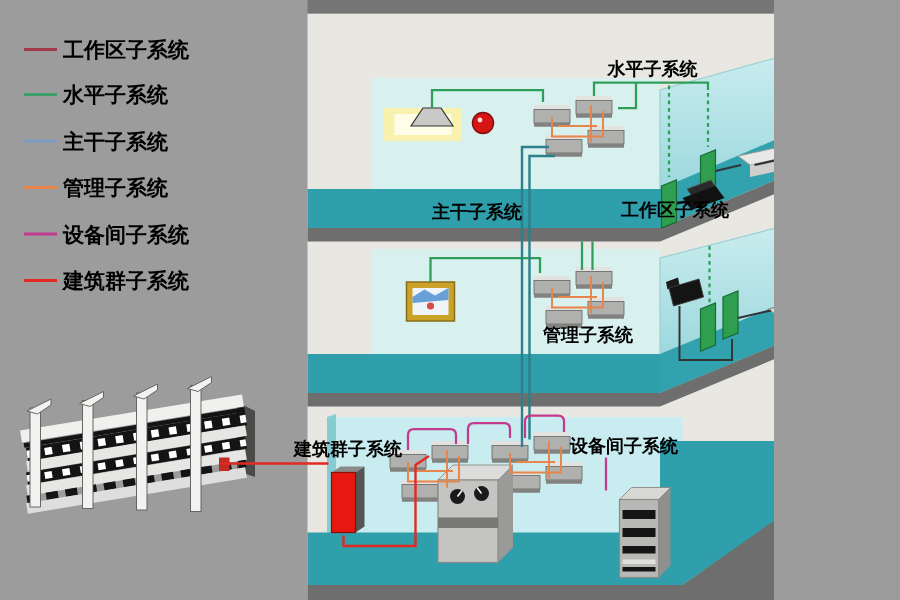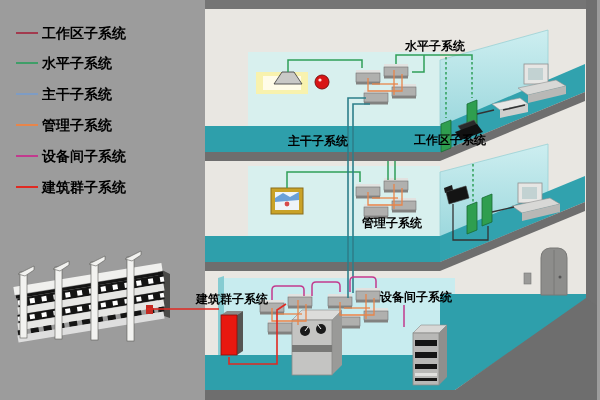--- a/index.html
+++ b/index.html
@@ -1,16 +1,16 @@
 <!DOCTYPE html>
 <html><head>
 <meta charset="utf-8">
 <style>
   html,body{margin:0;padding:0;background:#9c9c9c;}
-  .stage{position:relative;width:600px;height:400px;overflow:hidden;background:#9c9c9c;}
+  .stage{position:relative;width:516px;height:400px;overflow:hidden;background:#9c9c9c;}
   svg{display:block;}
   text{font-family:"DejaVu Sans","Liberation Sans",sans-serif;fill:#000;font-weight:bold;}
   .legend-text{font-size:14px;}
   .diagram-label{font-size:12px;}
 </style>
 </head>
 <body>
 
 <div class="stage">
 <svg width="600" height="400" viewBox="0 0 600 400">

